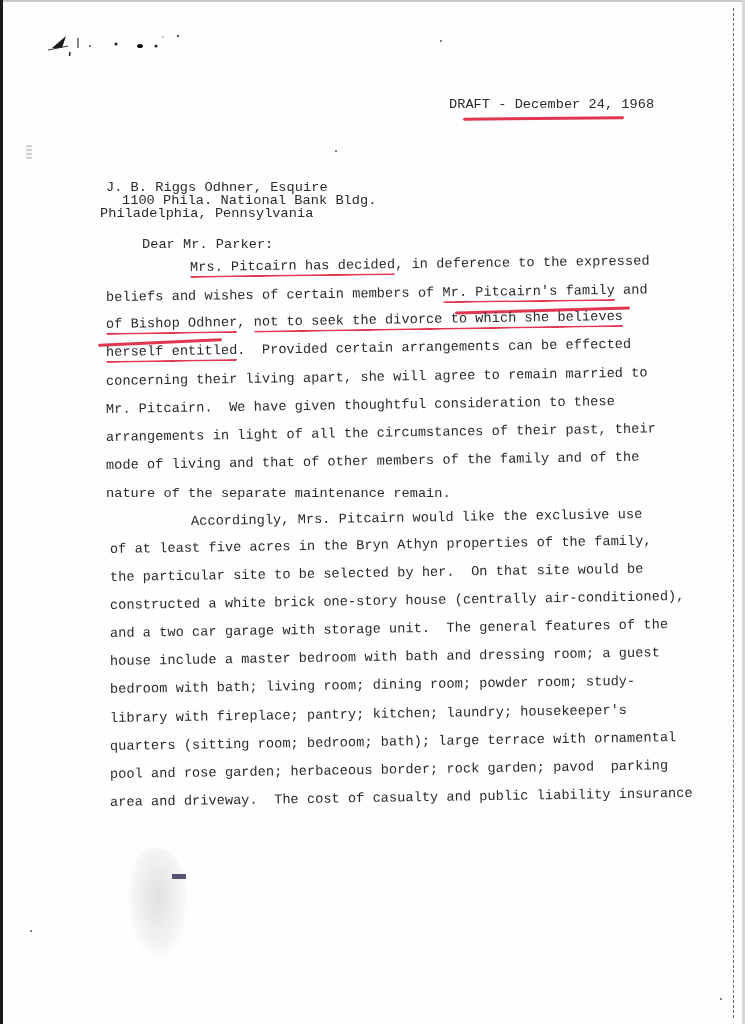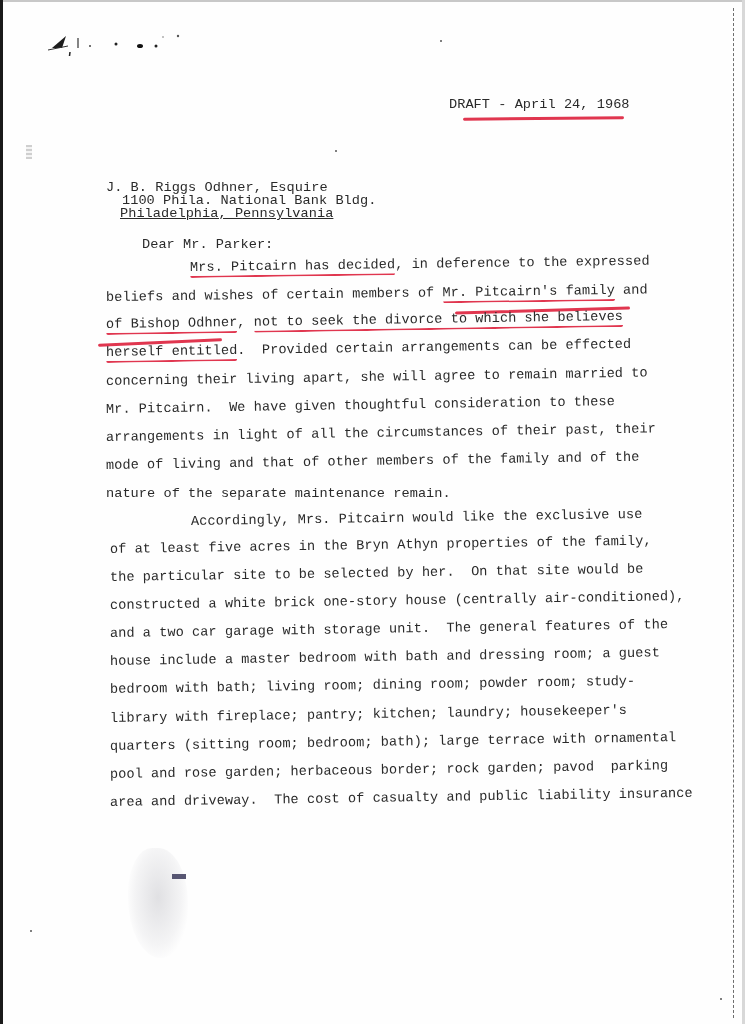--- a/index.html
+++ b/index.html
@@ -97,21 +97,21 @@
       position: absolute;
       left: 463px; top: 117px;
       width: 161px; height: 3px;
       background: #e0364f;
       border-radius: 2px;
       transform: rotate(-0.6deg);
     }
 
     .addr1 { left: 106px; top: 180px; }
     .addr2 { left: 122px; top: 193px; }
-    .addr3 { left: 120px; top: 206px; text-decoration: underline; }
+    .addr3 { left: 100px; top: 206px; }
     .salutation { left: 106px; top: 237px; margin-left: 36px; }
 
     .p1l1 { left: 190px; top: 260px; transform: rotate(-0.8deg); }
     .p1l2 { left: 106px; top: 290px; transform: rotate(-0.8deg); }
     .p1l3 { left: 106px; top: 317px; transform: rotate(-0.9deg); }
     .p1l4 { left: 106px; top: 345px; transform: rotate(-0.9deg); }
     .p1l5 { left: 106px; top: 374px; transform: rotate(-0.9deg); }
     .p1l6 { left: 106px; top: 402px; transform: rotate(-0.9deg); }
     .p1l7 { left: 106px; top: 430px; transform: rotate(-0.9deg); }
     .p1l8 { left: 106px; top: 458px; transform: rotate(-0.9deg); }
@@ -159,21 +159,21 @@
   </svg>
 
   <div class="margin-mark"></div>
   <div class="stain"></div>
   <div class="stain-mark"></div>
   <div class="dot" style="left:335px;top:150px;"></div>
   <div class="dot" style="left:440px;top:40px;"></div>
   <div class="dot" style="left:720px;top:998px;"></div>
   <div class="dot" style="left:30px;top:930px;"></div>
 
-  <div class="line draft-date">DRAFT - April 24, 1968</div>
+  <div class="line draft-date">DRAFT - December 24, 1968</div>
   <div class="draft-underline"></div>
 
   <div class="line addr1">J. B. Riggs Odhner, Esquire</div>
   <div class="line addr2">1100 Phila. National Bank Bldg.</div>
   <div class="line addr3">Philadelphia, Pennsylvania</div>
 
   <div class="line salutation">Dear Mr. Parker:</div>
 
   <div class="line p1l1"><span class="u">Mrs. Pitcairn has decided</span><span>, in deference to the expressed</span></div>
   <div class="line p1l2"><span>beliefs and wishes of certain members of </span><span class="u">Mr. Pitcairn's family</span><span> and</span></div>

